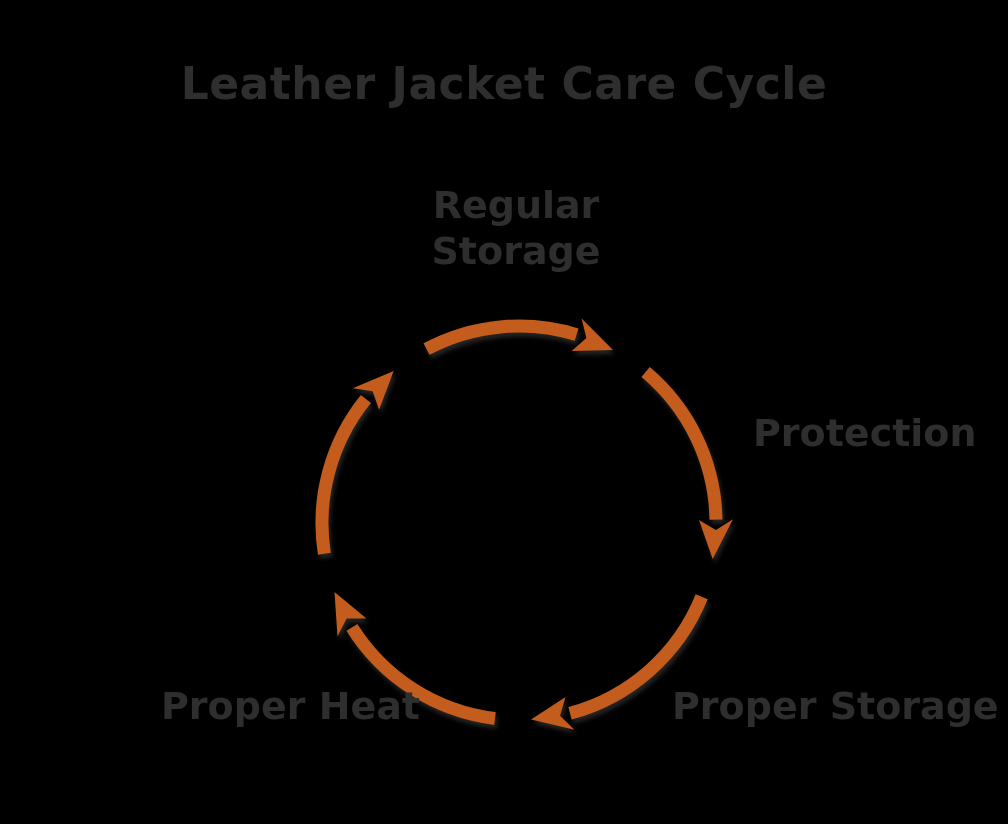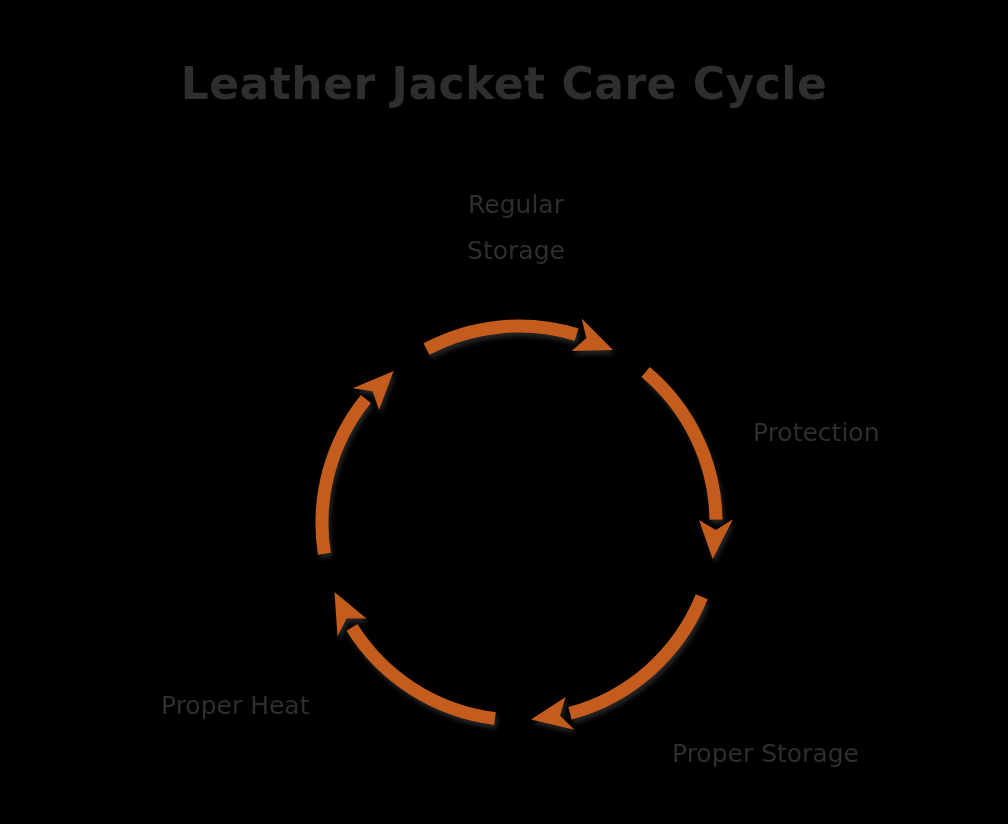--- a/index.html
+++ b/index.html
@@ -22,42 +22,41 @@
     top: 58px;
     text-align: center;
     font-size: 44px;
     font-weight: bold;
     letter-spacing: 0.5px;
     color: #2e2e2e;
     margin: 0;
   }
   .step-label {
     position: absolute;
-    font-size: 25px;
-    font-weight: normal;
+    font-size: 38px;
+    font-weight: bold;
     line-height: 46px;
     color: #2e2e2e;
     white-space: nowrap;
   }
   .step-top {
     left: 516px;
     top: 182px;
     transform: translateX(-50%);
     text-align: center;
   }
   .step-right {
     left: 753px;
     top: 410px;
     text-align: left;
   }
   .step-bottom-right {
     left: 672px;
     top: 683px;
     text-align: left;
-    margin-top: 48px;
   }
   .step-bottom-left {
     left: 161px;
     top: 683px;
     text-align: left;
   }
   .step-left {
     right: 717px;
     top: 410px;
     text-align: right;

